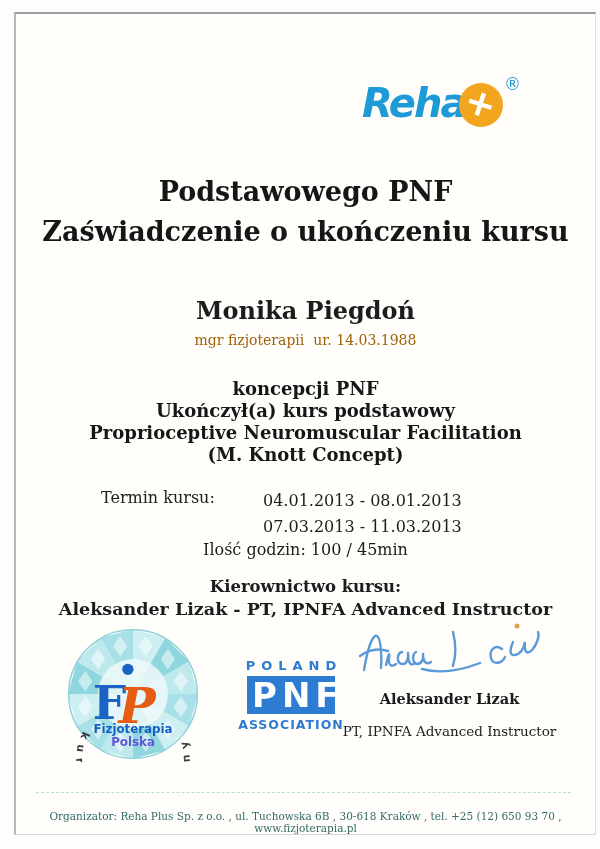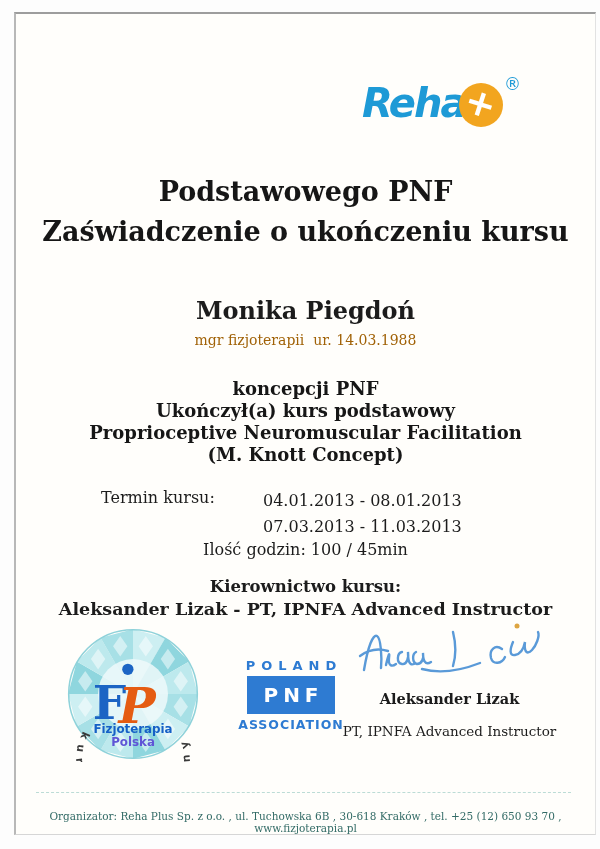--- a/index.html
+++ b/index.html
@@ -32,21 +32,21 @@
   .mgmt-heading{position:absolute;left:0;top:563px;width:100%;text-align:center;
                 font-weight:bold;font-size:16.5px;}
   .mgmt-line{position:absolute;left:0;top:585px;width:100%;text-align:center;
              font-weight:bold;font-size:17.5px;}
   
   .seal{position:absolute;left:46px;top:612px;width:142px;height:136px;}
   .pnf-stamp{position:absolute;left:222px;top:644px;width:106px;text-align:center;
              font-family:"DejaVu Sans","Liberation Sans",sans-serif;color:#2e7bd2;}
   .pnf-top{font-size:13px;font-weight:bold;letter-spacing:6px;margin-left:6px;}
   .pnf-box{width:88px;height:38px;margin:3px auto 3px auto;background:#2e7bd2;color:#ffffff;
-           font-size:20px;font-weight:bold;letter-spacing:5px;line-height:38px;text-indent:5px;}
+           font-size:34px;font-weight:bold;letter-spacing:5px;line-height:38px;text-indent:5px;}
   .pnf-bottom{font-size:12.5px;font-weight:bold;letter-spacing:1px;}
   .signature{position:absolute;left:340px;top:606px;width:200px;height:70px;}
   .signatory{position:absolute;left:321px;top:676px;width:225px;text-align:center;}
   .signatory-name{font-weight:bold;font-size:14.5px;}
   .signatory-title{font-size:13.5px;margin-top:16px;}
   .place-date{position:absolute;left:30px;top:746px;font-size:13.5px;}
   .footer-divider{position:absolute;left:20px;top:778px;width:535px;border-top:1px dashed #bcdcd6;}
   .organizer-footer{position:absolute;left:0;top:796px;width:100%;text-align:center;
                     font-size:10.5px;color:#336b66;}
 </style>

